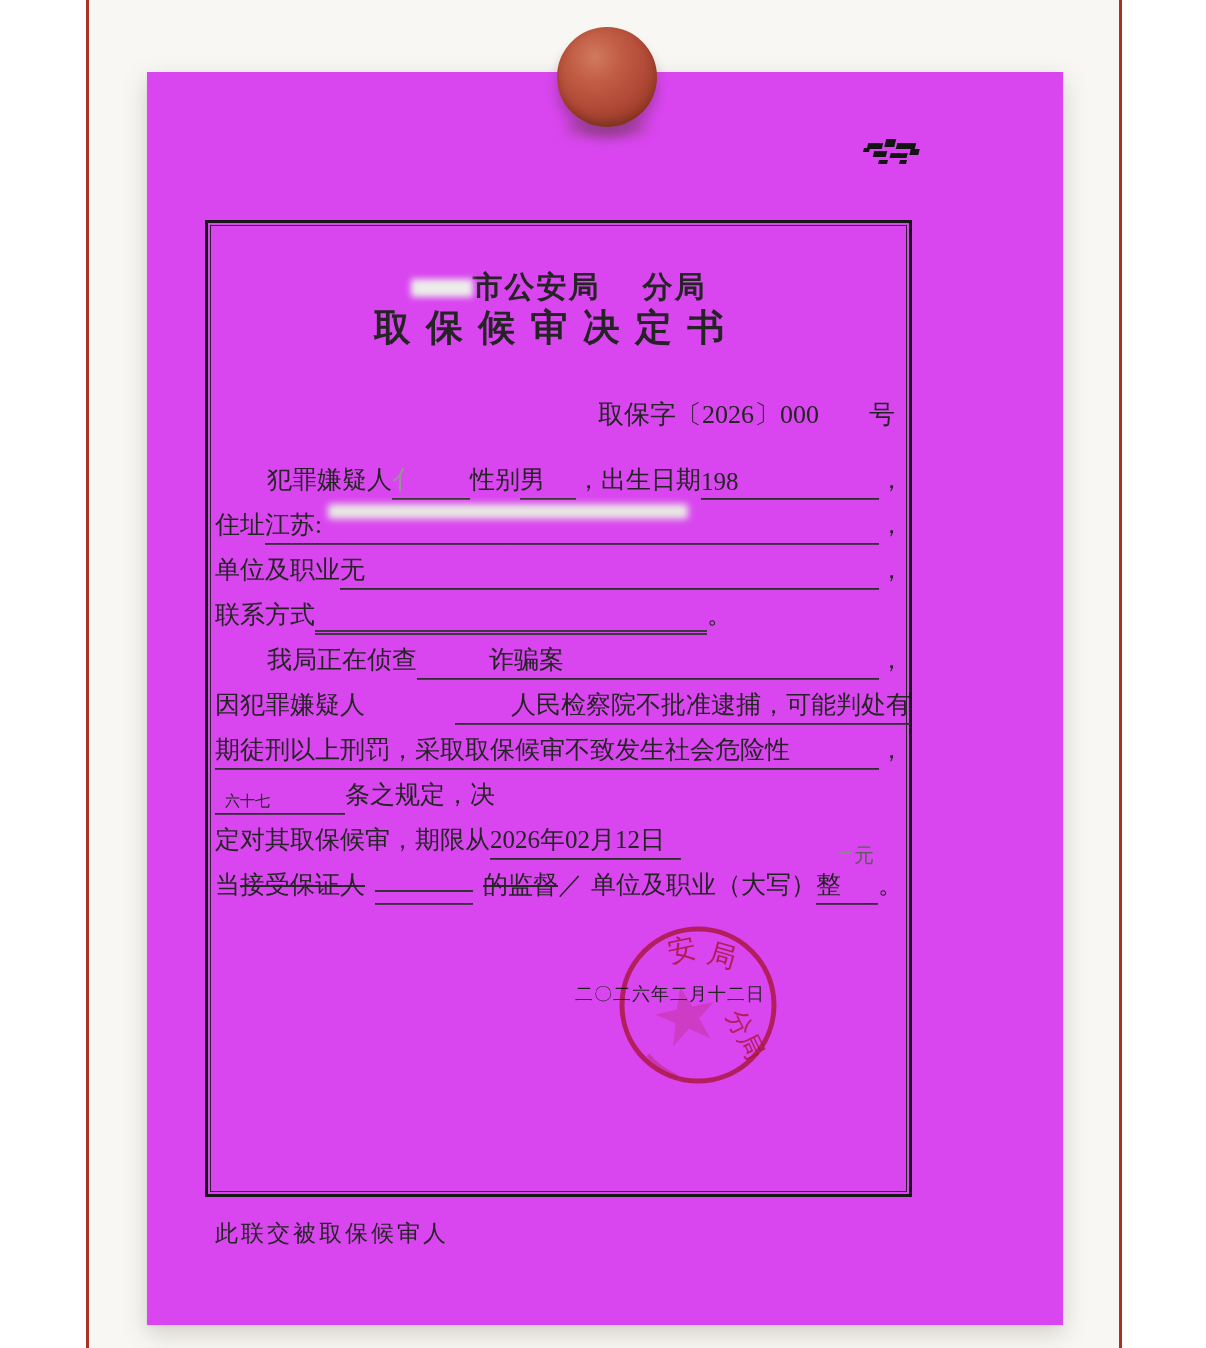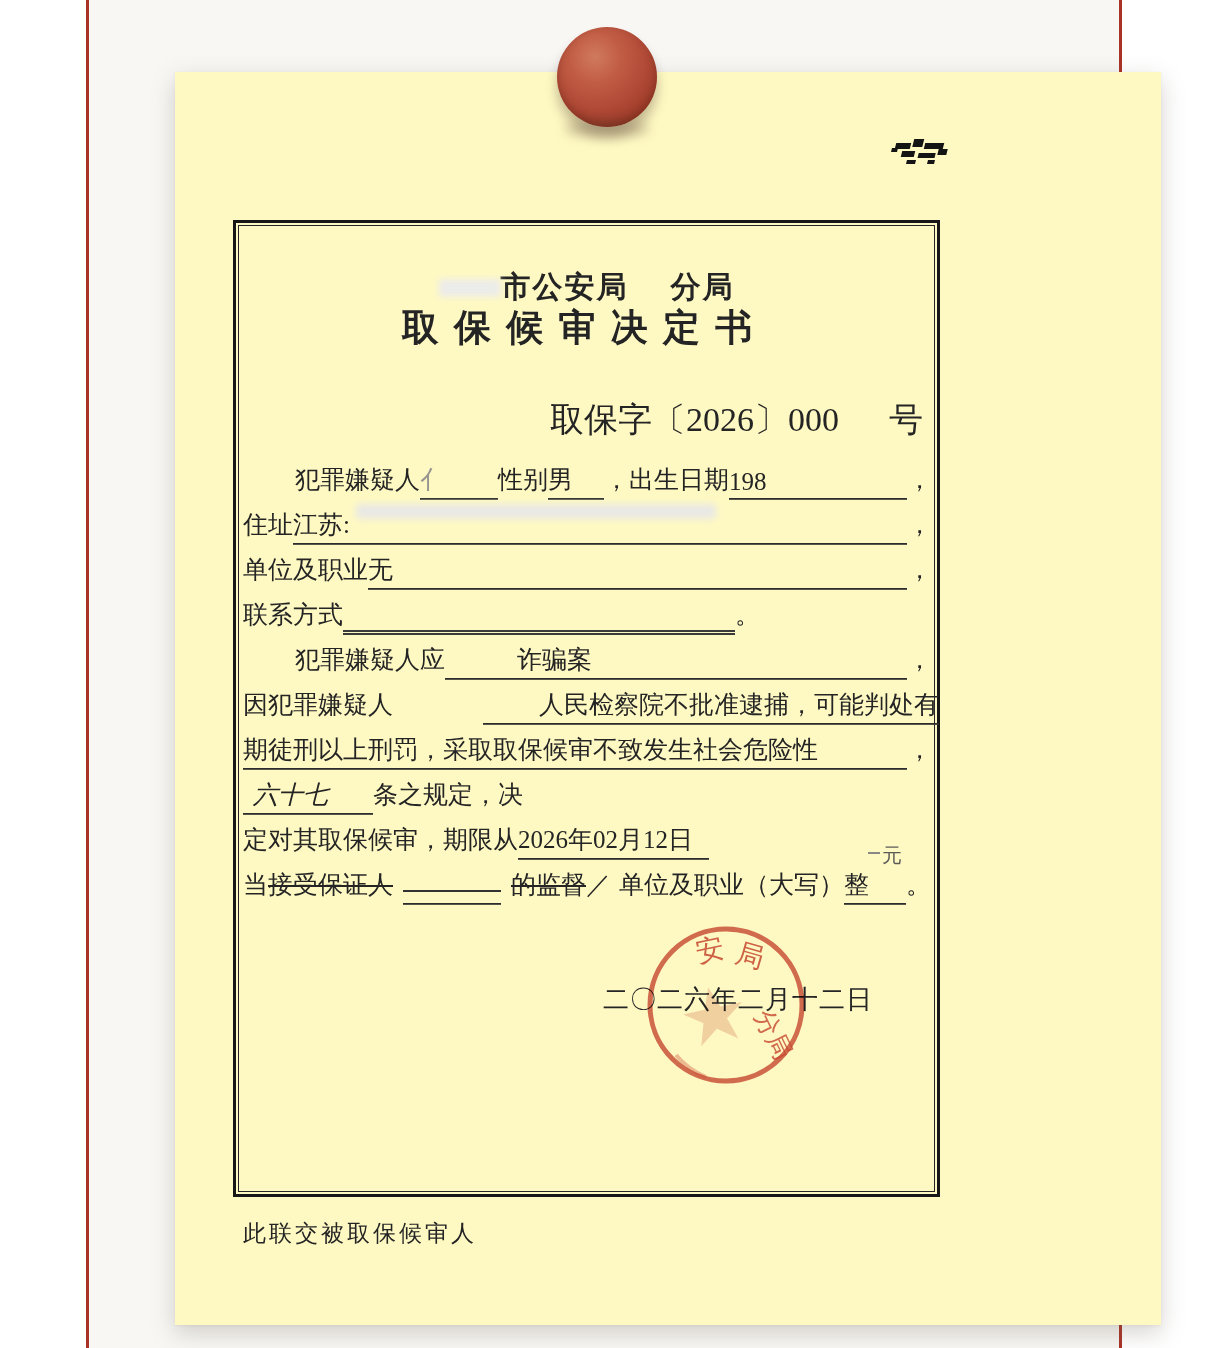--- a/index.html
+++ b/index.html
@@ -5,23 +5,23 @@
   * { margin:0; padding:0; box-sizing:border-box; }
   html,body { width:1206px; height:1348px; background:#ffffff; overflow:hidden;
     font-family:"Liberation Serif","DejaVu Serif",serif; color:#242424; }
 
   .band { position:absolute; top:0; bottom:0; left:86px; right:84px;
     background:#f8f7f4; }
   .red-rule { position:absolute; top:0; bottom:0; width:3px; background:#a93226; }
   .red-rule.left { left:86px; }
   .red-rule.right { right:84px; }
 
-  .sheet { position:absolute; left:147px; top:72px; width:986px; height:1253px;
-    background:#fef9c3;
-    box-shadow:0 8px 22px rgba(110,100,88,.28), 0 1px 3px rgba(0,0,0,.06);margin-left:28px; }
+  .sheet { position:absolute; left:147px; top:72px; width:916px; height:1253px;
+    background:#d946ef;
+    box-shadow:0 8px 22px rgba(110,100,88,.28), 0 1px 3px rgba(0,0,0,.06); }
 
   .pushpin { position:absolute; left:557px; top:27px; width:100px; height:100px;
     border-radius:50%;
     background:radial-gradient(circle at 38% 30%, #d07a5e 0%, #c15c44 28%, #b14a37 55%, #9c3a28 80%, #87301f 100%);
     box-shadow:0 10px 12px rgba(60,35,25,.30), inset 0 -4px 8px rgba(80,30,15,.35); }
   .pushpin::after { content:""; position:absolute; left:7px; bottom:-10px; width:86px;
     height:16px; border-radius:50%; background:rgba(90,60,45,.28); filter:blur(6px); }
 
   .redact-mark { position:absolute; left:714px; top:64px; transform:skewX(-14deg); }
 
@@ -34,46 +34,46 @@
     letter-spacing:2px; white-space:nowrap; }
   .smudge-a { display:inline-block; height:18px; background:#ececea;
     filter:blur(3px); border-radius:2px; }
   .agency-gap { display:inline-block; width:42px; }
 
   .main-title { position:absolute; top:80px; left:0; right:16px; text-align:center;
     font-size:37px; font-weight:700; letter-spacing:3px; white-space:nowrap; }
 
   .doc-no { position:absolute; top:174px; left:0; right:0; display:flex;
     justify-content:flex-end; align-items:baseline; padding-right:14px;
-    font-size:34px; white-space:nowrap; }
+    font-size:26px; white-space:nowrap; }
   .doc-no .gap { display:inline-block; width:50px; }
 
   .body-lines { position:absolute; top:232px; left:7px; width:689px; font-size:25px; }
   .line { display:flex; align-items:flex-end; height:45px; white-space:nowrap; }
   .line.indent { padding-left:52px; }
   .seg { position:relative; display:inline-block; padding-bottom:4px; }
   .seg:empty { height:34px; }
   .u1 { background-image:linear-gradient(#2d2d2d,#2d2d2d);
         background-size:100% 1.8px; background-position:left bottom;
         background-repeat:no-repeat; }
   .u2 { height:34px; border-bottom:5px double #3a3a3a; padding-bottom:0; }
   .strike { text-decoration:line-through; text-decoration-thickness:2px; }
   .strike-blank { background-image:linear-gradient(#2d2d2d,#2d2d2d),linear-gradient(#333,#333);
         background-size:100% 1.8px,100% 2px; background-position:left bottom,0 58%;
         background-repeat:no-repeat,no-repeat; }
   .faint { color:#979590; filter:blur(.4px); }
-  .small { font-size:25px;font-style:italic; }
+  .small { font-size:15px; }
   .smudge { display:inline-block; height:15px; background:#e9e8e5; filter:blur(3.5px);
         border-radius:3px; margin:0 10px 8px 6px; vertical-align:6px; }
   .hw { position:absolute; top:-26px; left:24px; font-size:20px; color:#5d5b58;
         filter:blur(.7px); letter-spacing:1px; white-space:nowrap; }
   .hw::before { content:""; display:inline-block; width:12px; height:2px;
         background:#8a8884; margin-right:2px; vertical-align:8px; filter:blur(.5px); }
 
-  .date-line { position:absolute; left:428px; top:910px; font-size:26px;
+  .date-line { position:absolute; left:428px; top:910px; font-size:18px;
         letter-spacing:1px; white-space:nowrap; z-index:2; }
   .stamp { position:absolute; left:461px; top:843px; z-index:3;
         mix-blend-mode:multiply; opacity:.92; }
   .footer-note { position:absolute; left:68px; top:1146px; font-size:23px;
         letter-spacing:3px; white-space:nowrap; }
 </style>
 </head>
 <body>
 
 <div class="band"></div>
@@ -134,21 +134,21 @@
           <span class="seg">单位及职业</span>
           <span class="seg u1" style="flex: 1 1 0%;">无</span>
           <span class="seg">，</span>
         </div>
         <div class="line">
           <span class="seg">联系方式</span>
           <span class="seg u2" style="min-width: 392px;"></span>
           <span class="seg">。</span>
         </div>
         <div class="line indent">
-          <span class="seg">犯罪嫌疑人应</span>
+          <span class="seg">我局正在侦查</span>
           <span class="seg u1" style="flex: 1 1 0%; padding-left: 72px;">诈骗案</span>
           <span class="seg">，</span>
         </div>
         <div class="line">
           <span class="seg">因犯罪嫌疑人</span>
           <span class="seg" style="min-width: 90px;"></span>
           <span class="seg u1" style="flex: 1 1 0%; padding-left: 56px;">人民检察院不批准逮捕，可能判处有</span>
         </div>
         <div class="line">
           <span class="seg u1" style="flex: 1 1 0%;">期徒刑以上刑罚，采取取保候审不致发生社会危险性</span>

